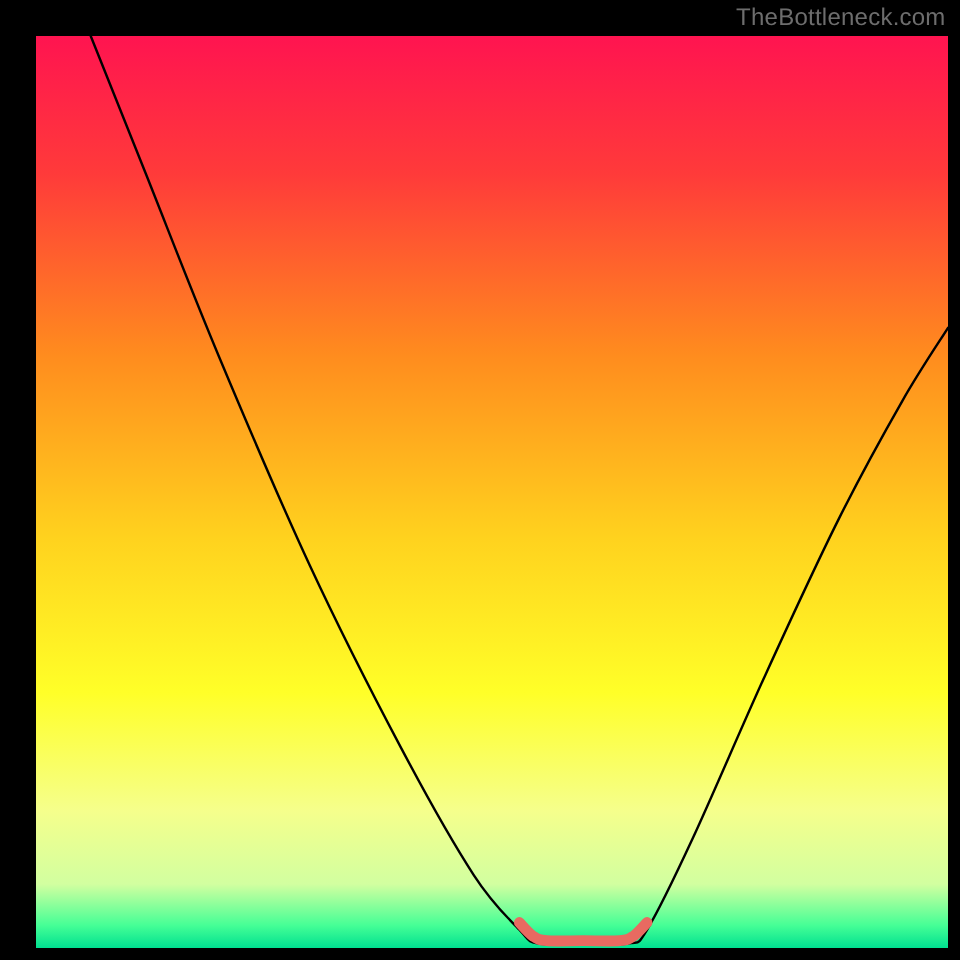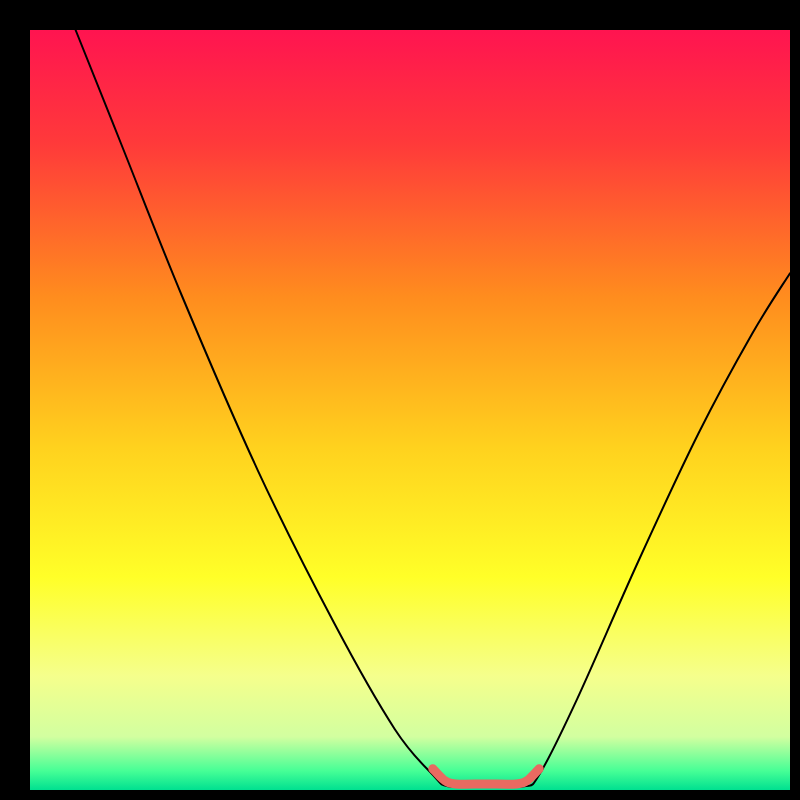--- a/index.html
+++ b/index.html
@@ -24,20 +24,21 @@
     letter-spacing: 0.2px;
   }
   svg {
     display: block;
   }
 </style>
 </head>
 <body>
 
 <div class="chart-container">
+  <div class="watermark">TheBottleneck.com</div>
   <svg id="chart-svg" width="800" height="800">
     <defs>
       <linearGradient id="bg-grad" x1="0" y1="0" x2="0" y2="1">
           <stop offset="0%" stop-color="#ff1450"></stop>
           <stop offset="15%" stop-color="#ff3a3a"></stop>
           <stop offset="35%" stop-color="#ff8c1e"></stop>
           <stop offset="55.00000000000001%" stop-color="#ffd21e"></stop>
           <stop offset="72%" stop-color="#ffff28"></stop>
           <stop offset="85%" stop-color="#f5ff8c"></stop>
           <stop offset="93%" stop-color="#d2ffa0"></stop>

